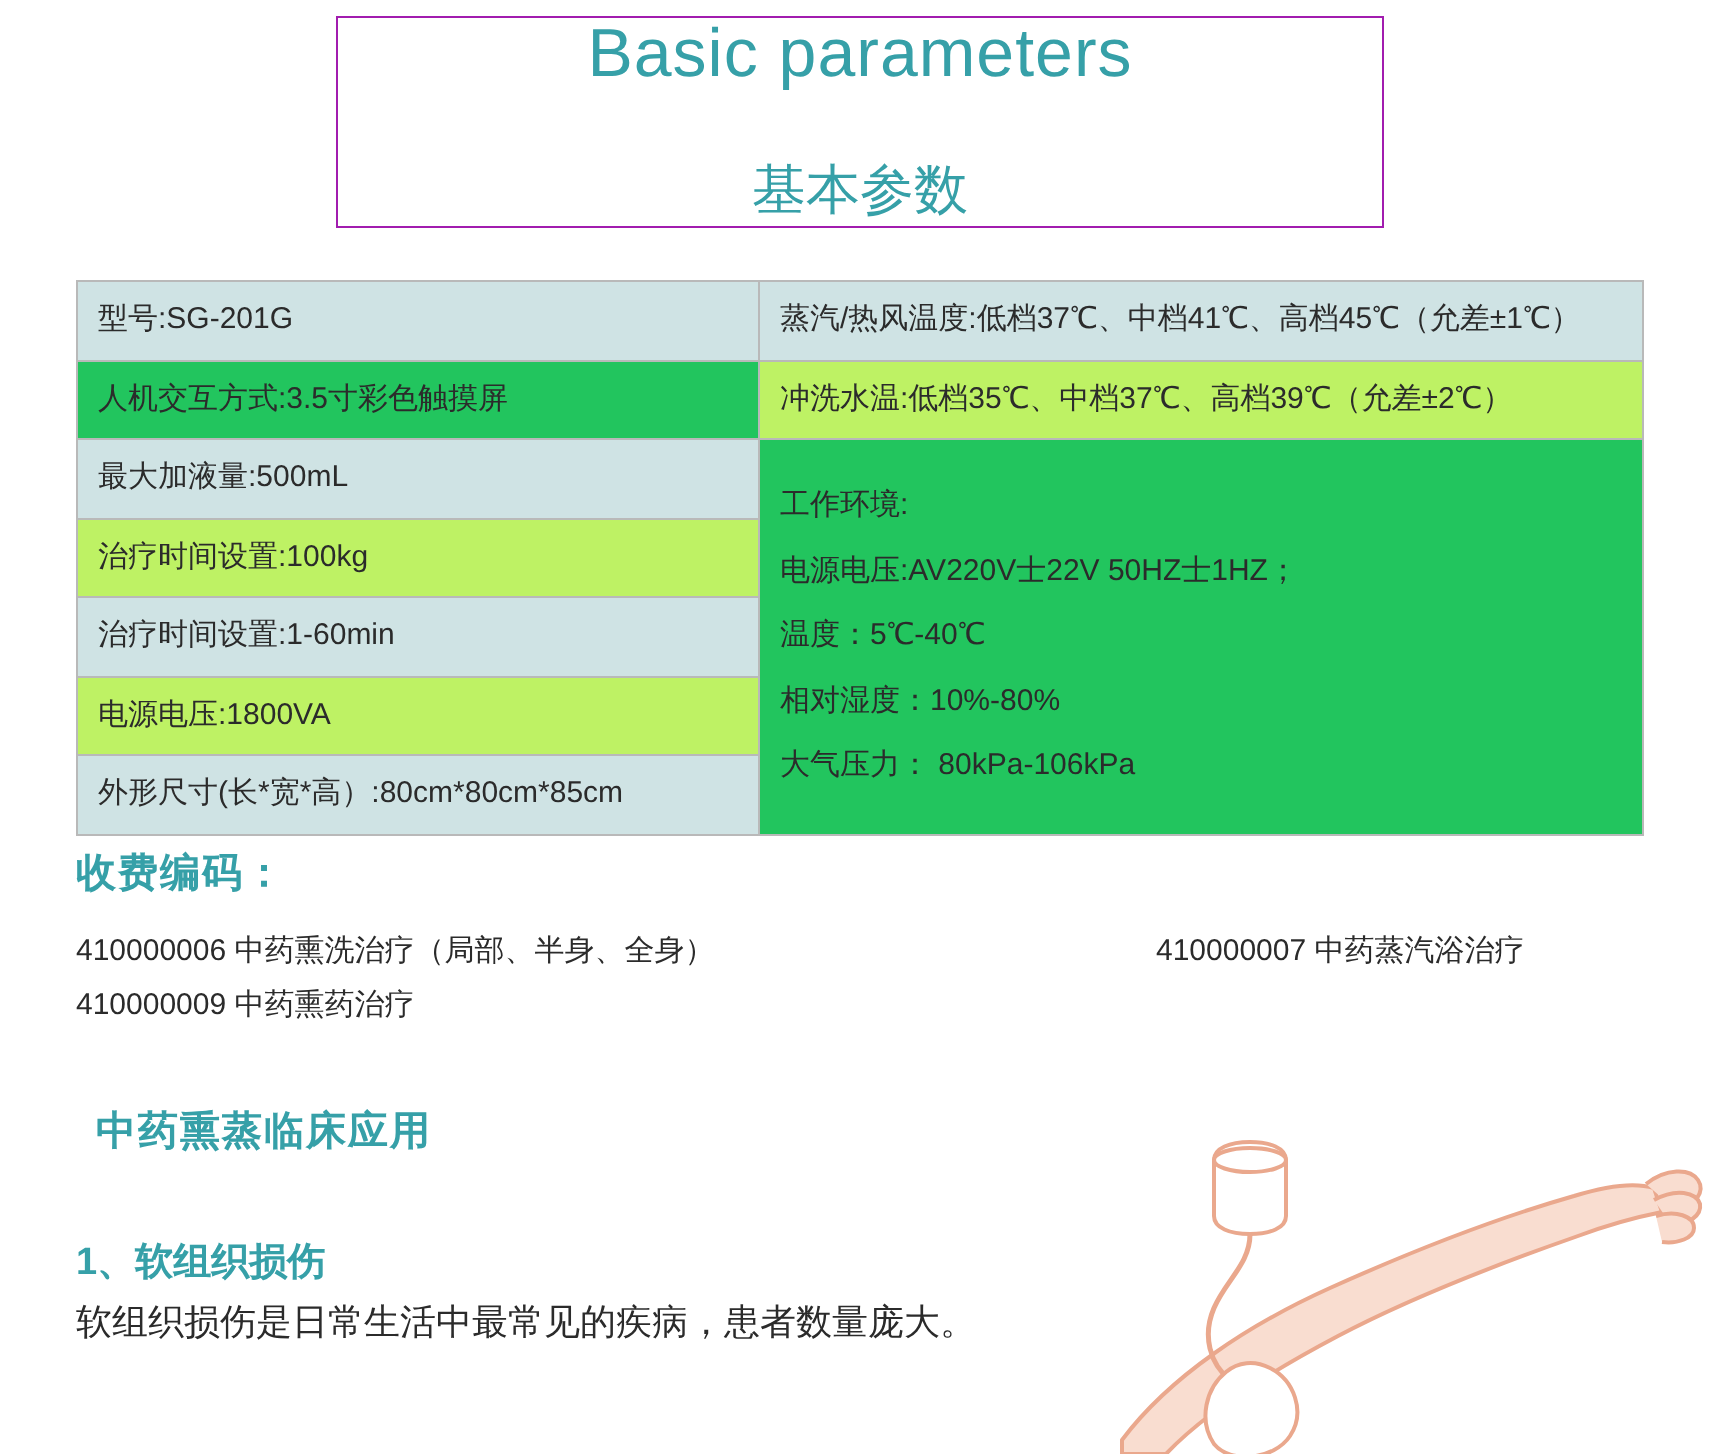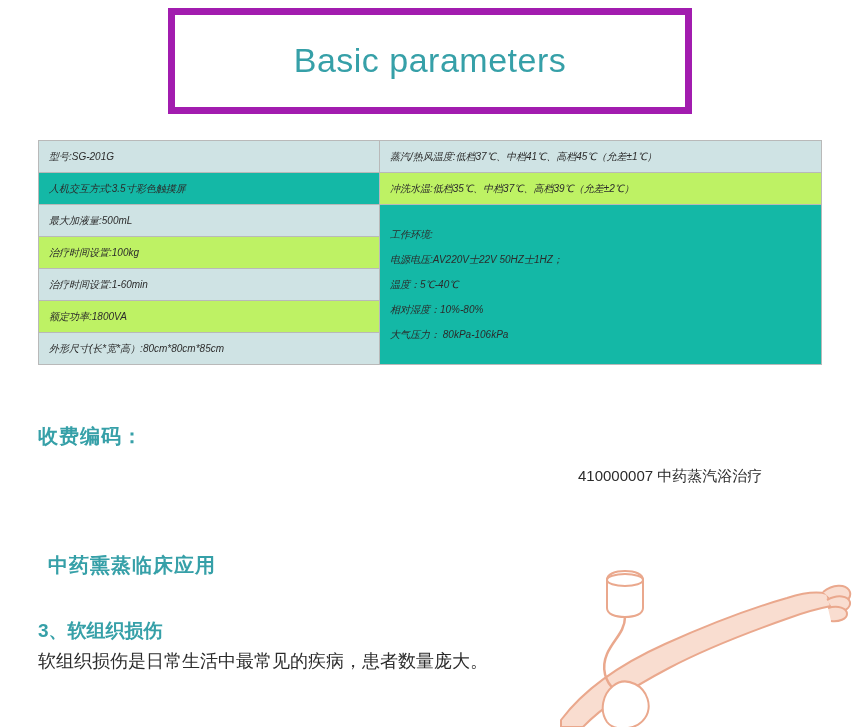--- a/index.html
+++ b/index.html
@@ -16,26 +16,26 @@
     position: relative;
   }
 
   
   .header-box {
     position: absolute;
     left: 168px;
     top: 8px;
     width: 524px;
     height: 106px;
-    border: 7px solid #a21caf;
+    border: 1px solid #a21caf;
     box-sizing: border-box;
     display: flex;
-    flex-direction: row;
+    flex-direction: column;
     align-items: center;
-    justify-content: center;
+    justify-content: space-between;
   }
   .header-en {
     font-size: 34px;
     color: #36a0a8;
     letter-spacing: 0.5px;
     line-height: 1.1;
     font-weight: 400;
   }
   .header-cn {
     font-size: 27px;
@@ -49,30 +49,29 @@
   .spec-table {
     position: absolute;
     left: 38px;
     top: 140px;
     width: 784px;
     border-collapse: collapse;
     table-layout: fixed;
   }
   .spec-table td {
     border: 1px solid #b9b9b9;
-    font-size: 10px;
+    font-size: 15px;
     color: #2b2b2b;
     padding: 8px 10px;
     vertical-align: middle;
     line-height: 1.5;
-    font-style: italic;
   }
   .col-left { width: 320px; }
   .cell-tint { background: #cfe3e4; }
-  .cell-tint-light { background: #14b8a6; }
+  .cell-tint-light { background: #22c55e; }
   .cell-plain { background: #bef264; }
   .env-cell {
     vertical-align: top;
     padding-top: 10px;
     padding-bottom: 10px;
     margin-left: 41px;
   }
   .env-cell p {
     margin: 0 0 10px 0;
   }
@@ -132,20 +131,21 @@
     top: 570px;
     width: 300px;
     height: 157px;
   }
 </style>
 </head>
 <body>
 
 <div class="header-box">
   <div class="header-en">Basic parameters</div>
+  <div class="header-cn">基本参数</div>
 </div>
 
 <table class="spec-table">
   <tbody>
     <tr>
       <td class="col-left cell-tint">型号:SG-201G</td>
       <td class="cell-tint">蒸汽/热风温度:低档37℃、中档41℃、高档45℃（允差±1℃）</td>
     </tr>
     <tr>
       <td class="col-left cell-tint-light">人机交互方式:3.5寸彩色触摸屏</td>
@@ -161,38 +161,42 @@
         <p>大气压力： 80kPa-106kPa</p>
       </td>
     </tr>
     <tr>
       <td class="col-left cell-plain">治疗时间设置:100kg</td>
     </tr>
     <tr>
       <td class="col-left cell-tint">治疗时间设置:1-60min</td>
     </tr>
     <tr>
-      <td class="col-left cell-plain">额定功率:1800VA</td>
+      <td class="col-left cell-plain">电源电压:1800VA</td>
     </tr>
     <tr>
       <td class="col-left cell-tint">外形尺寸(长*宽*高）:80cm*80cm*85cm</td>
     </tr>
   </tbody>
 </table>
 
 <div class="section-title" id="billing-title">收费编码：</div>
 
 <div class="codes">
   <div class="code-row">
+    <span class="code-col-a">410000006  中药熏洗治疗（局部、半身、全身）</span>
     <span class="code-col-b">410000007  中药蒸汽浴治疗</span>
   </div>
+  <div class="code-row">
+    <span class="code-col-a">410000009  中药熏药治疗</span>
+  </div>
 </div>
 
 <div class="section-title" id="clinical-title">中药熏蒸临床应用</div>
-<div id="sub-title">3、软组织损伤</div>
+<div id="sub-title">1、软组织损伤</div>
 <div class="body-text">软组织损伤是日常生活中最常见的疾病，患者数量庞大。</div>
 
 <div class="illustration">
   <svg width="300" height="157" viewBox="0 0 300 157" xmlns="http://www.w3.org/2000/svg">
 
     <path d="M6 150 C30 118 70 92 110 74 C150 56 190 40 232 28 C248 23 262 21 272 24 L276 36 C266 38 250 42 234 48 C194 62 152 78 114 98 C78 117 46 138 28 157 L6 157 Z" fill="#f9ddd0" stroke="#eaa88d" stroke-width="2" stroke-linejoin="round"></path>
 
     <path d="M268 22 C278 14 290 14 294 20 C298 26 292 33 284 36" fill="#f9ddd0" stroke="#eaa88d" stroke-width="2"></path>
     <path d="M272 30 C283 24 293 26 295 32 C296 38 289 42 281 43" fill="#f9ddd0" stroke="#eaa88d" stroke-width="2"></path>
     <path d="M273 38 C283 35 292 38 292 44 C292 49 284 52 276 51" fill="#f9ddd0" stroke="#eaa88d" stroke-width="2"></path>

